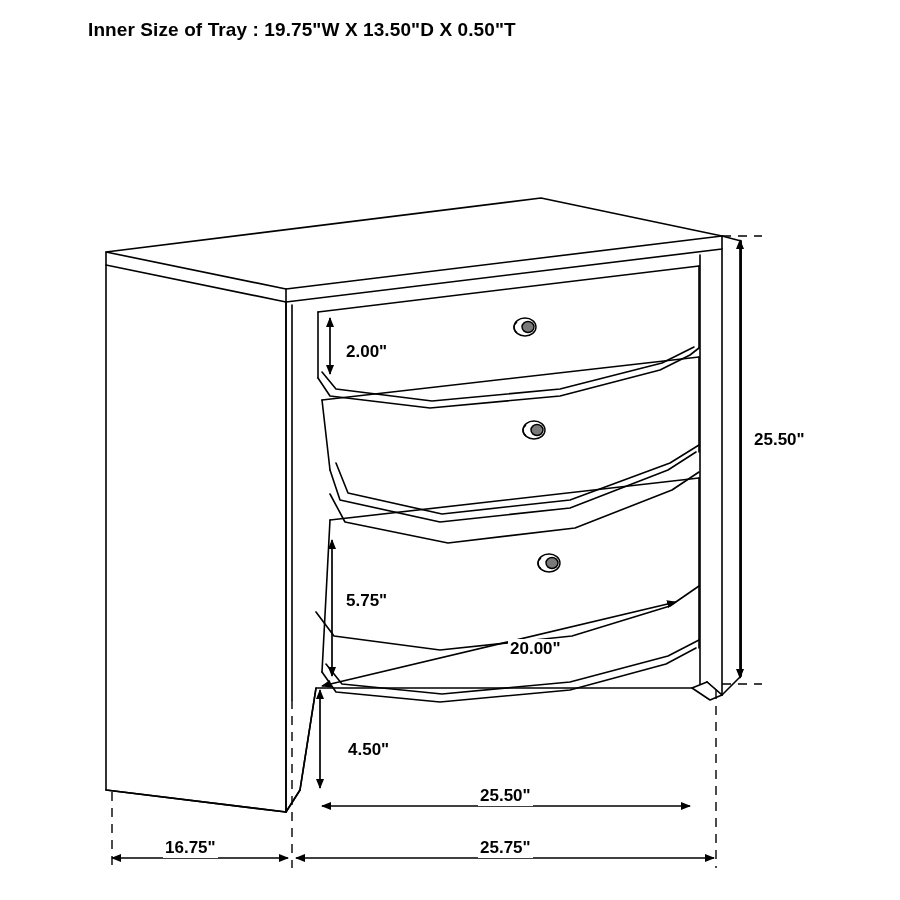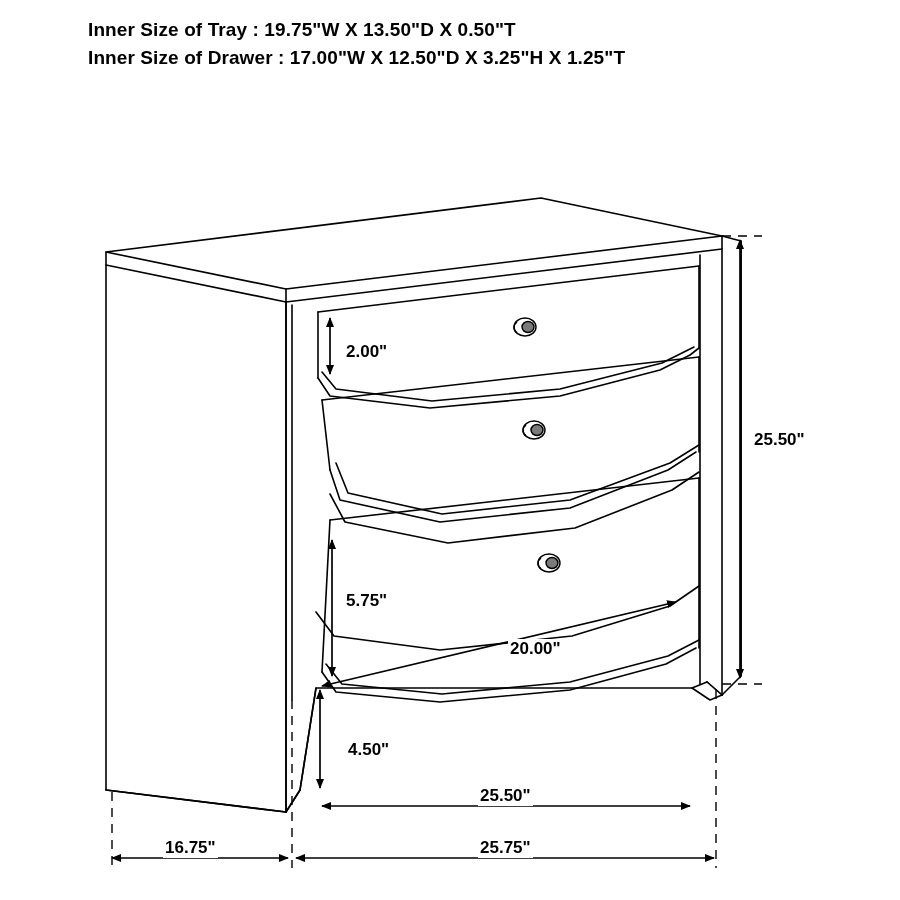--- a/index.html
+++ b/index.html
@@ -45,21 +45,20 @@
     height: 900px;
   }
   svg.draw * { vector-effect: non-scaling-stroke; }
 </style>
 </head>
 <body>
 
 <div id="page">
 
   <div class="spec-line" id="spec-tray">Inner Size of Tray : 19.75"W X 13.50"D X 0.50"T</div>
-  <div class="spec-line" id="spec-drawer">Inner Size of Drawer : 17.00"W X 12.50"D X 3.25"H X 1.25"T</div>
 
   <svg class="draw" viewBox="0 0 900 900">
     <g fill="none" stroke="#000000" stroke-width="1.6" stroke-linejoin="round" stroke-linecap="round">
 
       <path d="M106,252 L286,289 L722,236 L541,198 Z"></path>
 
       <path d="M106,252 L106,265 L286,302 L286,289"></path>
       <path d="M286,302 L722,249 L722,236"></path>
 
       <path d="M106,265 L106,790 L286,812 L286,302"></path>

